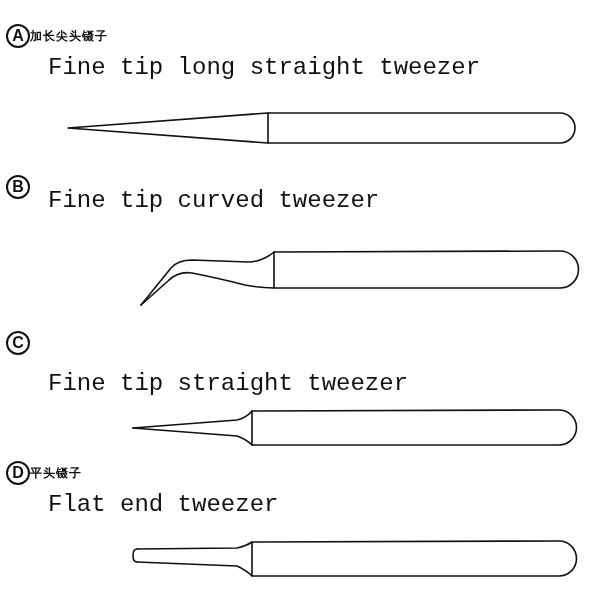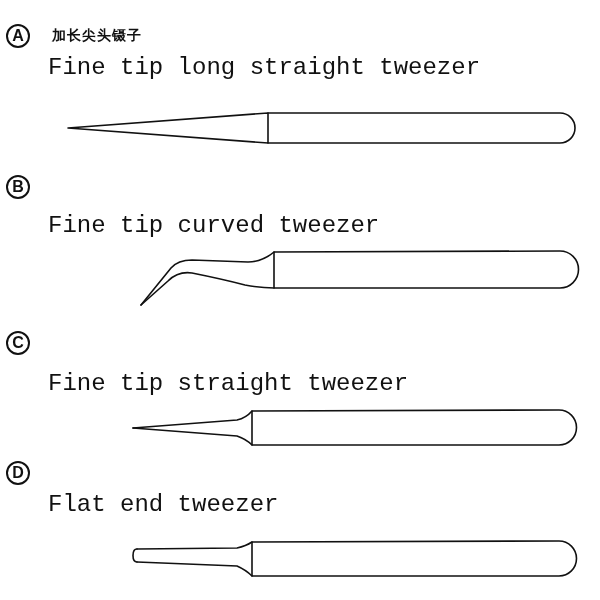--- a/index.html
+++ b/index.html
@@ -1,51 +1,52 @@
 <!DOCTYPE html>
 <html><head>
 <meta charset="utf-8">
 <style>
   html, body { margin: 0; padding: 0; background: #ffffff; }
   body { width: 600px; height: 600px; position: relative; overflow: hidden; font-family: "Liberation Sans", sans-serif; color: #111; }
   .item { position: absolute; left: 0; width: 600px; }
   .head { position: absolute; left: 6px; display: flex; align-items: center; }
   .badge { width: 24px; height: 24px; border: 2px solid #111; border-radius: 50%; box-sizing: border-box; display: flex; align-items: center; justify-content: center; font-weight: bold; font-size: 16px; line-height: 1; }
-  .zh { margin-left: 22px; font-size: 14px; font-weight: bold; font-family: "DejaVu Sans", sans-serif; letter-spacing: 1px; }
+  .zh { font-size: 12px; font-weight: bold; font-family: "DejaVu Sans", sans-serif; letter-spacing: 1px; }
   .en { position: absolute; left: 48px; font-size: 24px; font-family: Liberation Mono, monospace; }
   svg.tool { position: absolute; left: 0; top: 0; }
 </style>
 </head>
 <body>
 
 <div class="item">
   <div class="head" style="top:24px;">
     <span class="badge">A</span>
     <span class="zh">加长尖头镊子</span>
   </div>
   <div class="en" style="top:54px;">Fine tip long straight tweezer</div>
 </div>
 
 <div class="item">
   <div class="head" style="top:175px;">
     <span class="badge">B</span>
   </div>
-  <div class="en" style="top:212px;">Fine tip curved tweezer</div>
+  <div class="en" style="top:187px;">Fine tip curved tweezer</div>
 </div>
 
 <div class="item">
   <div class="head" style="top:331px;">
     <span class="badge">C</span>
   </div>
   <div class="en" style="top:370px;">Fine tip straight tweezer</div>
 </div>
 
 <div class="item">
   <div class="head" style="top:461px;">
     <span class="badge">D</span>
+    <span class="zh">平头镊子</span>
   </div>
   <div class="en" style="top:491px;">Flat end tweezer</div>
 </div>
 
 <svg class="tool" width="600" height="600" viewBox="0 0 600 600" fill="none" stroke="#111" stroke-width="1.6" stroke-linejoin="round" stroke-linecap="round">
 
   <g>
     <path d="M68,128 L268,113 L268,143 Z"></path>
     <path d="M268,113 L560,113 A15,15 0 0 1 560,143 L268,143"></path>
   </g>

